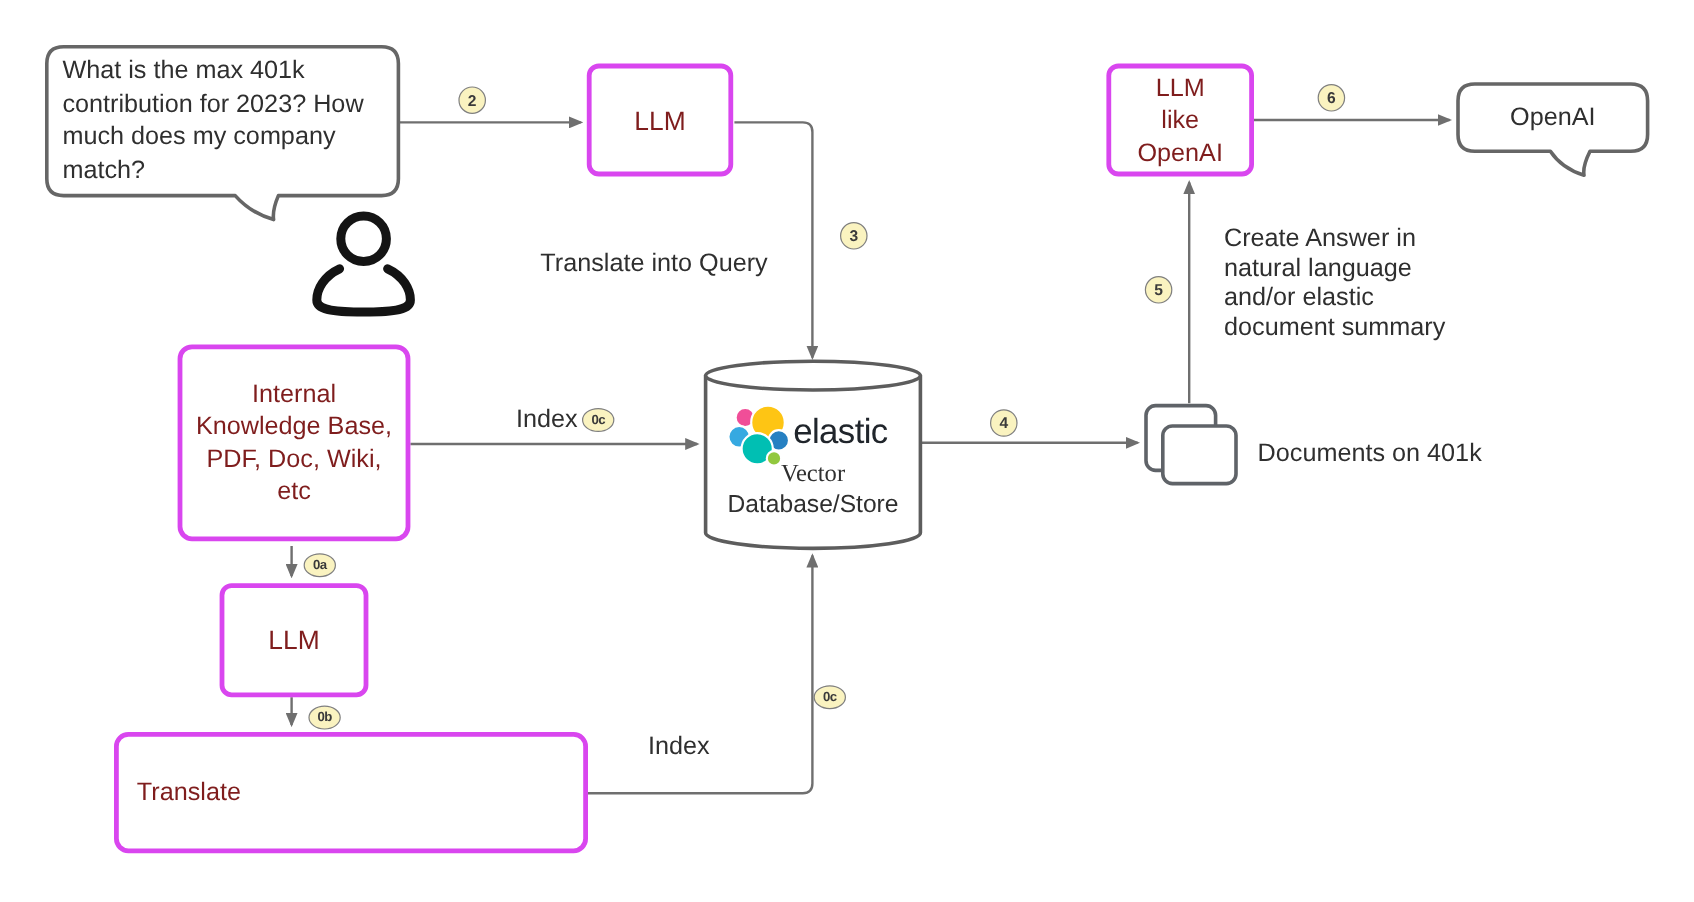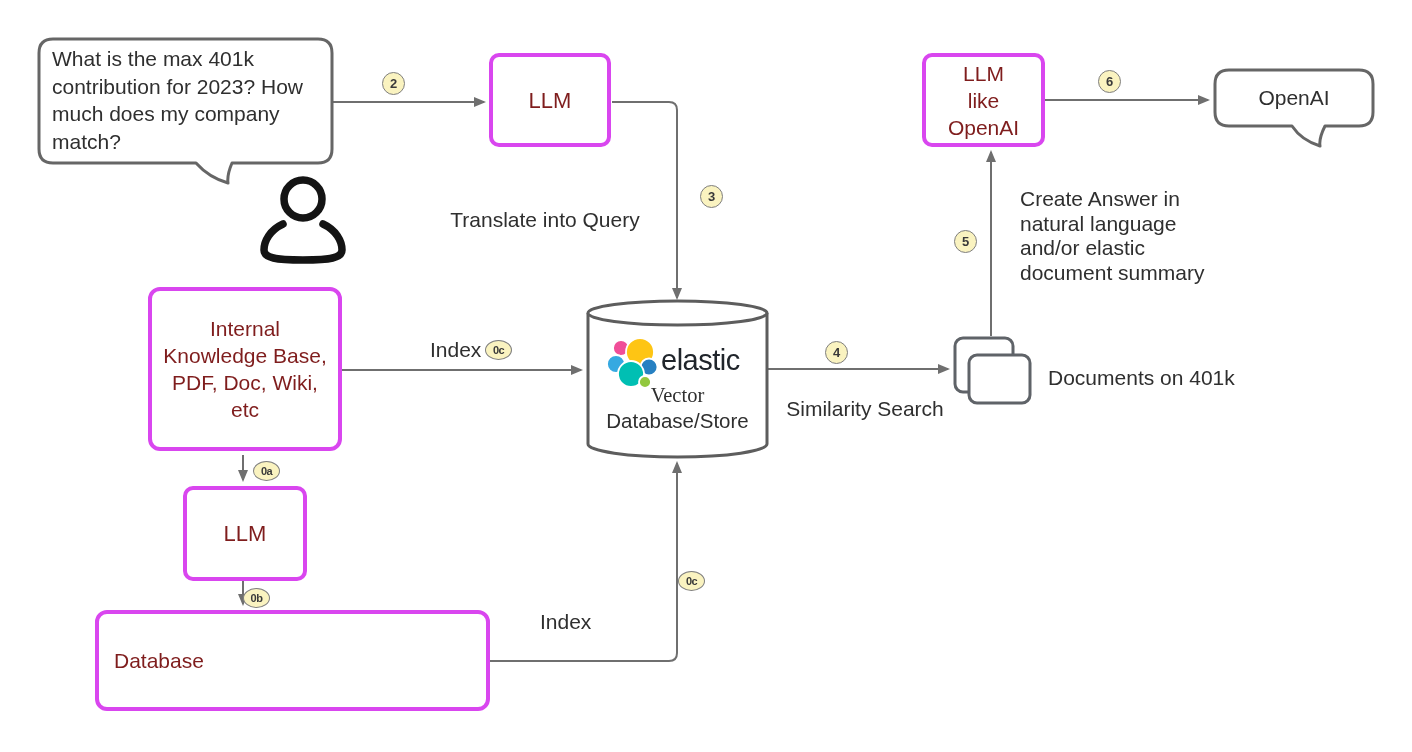--- a/index.html
+++ b/index.html
@@ -104,50 +104,49 @@
     <div>Knowledge Base,</div>
     <div>PDF, Doc, Wiki,</div>
     <div>etc</div>
   </div>
 
   <div class="node" style="left:183px;top:486px;width:124px;height:95px;">
     <div>LLM</div>
   </div>
 
   <div class="node big left-align" style="left:95px;top:610px;width:395px;height:101px;">
-    <div>Database</div>
+    <div>Translate</div>
   </div>
 
   <div class="node" style="left:922px;top:53px;width:123px;height:94px;line-height:27px;font-size:21px;">
     <div>LLM</div>
     <div>like</div>
     <div>OpenAI</div>
   </div>
 
   <div class="brand" style="left:661px;top:346px;">elastic</div>
   <div class="dbtext" style="top:383px;font-family:Liberation Serif, serif;">Vector</div>
   <div class="dbtext" style="top:408px;">Database/Store</div>
 
   <div class="answer-text">OpenAI</div>
 
   <div class="elabel center" style="left:440px;top:207px;width:210px;">Translate into Query</div>
   <div class="elabel" style="left:430px;top:337px;">Index</div>
   <div class="elabel" style="left:540px;top:609px;">Index</div>
-  <div class="elabel center" style="left:770px;top:396px;width:190px;">Similarity Search</div>
   <div class="elabel" style="left:1048px;top:365px;">Documents on 401k</div>
   <div class="elabel" style="left:1020px;top:187px;line-height:24.5px;">
     <div>Create Answer in</div>
     <div>natural language</div>
     <div>and/or elastic</div>
     <div>document summary</div>
   </div>
 
   <div class="badge num" style="left:382px;top:72px;">2</div>
   <div class="badge num" style="left:700px;top:185px;">3</div>
   <div class="badge num" style="left:825px;top:341px;">4</div>
   <div class="badge num" style="left:954px;top:230px;">5</div>
   <div class="badge num" style="left:1098px;top:70px;">6</div>
   <div class="badge sub" style="left:253px;top:461px;">0a</div>
-  <div class="badge sub" style="left:243px;top:588px;">0b</div>
+  <div class="badge sub" style="left:257px;top:588px;">0b</div>
   <div class="badge sub" style="left:485px;top:340px;">0c</div>
   <div class="badge sub" style="left:678px;top:571px;">0c</div>
 
 </div>
 
 </body></html>

